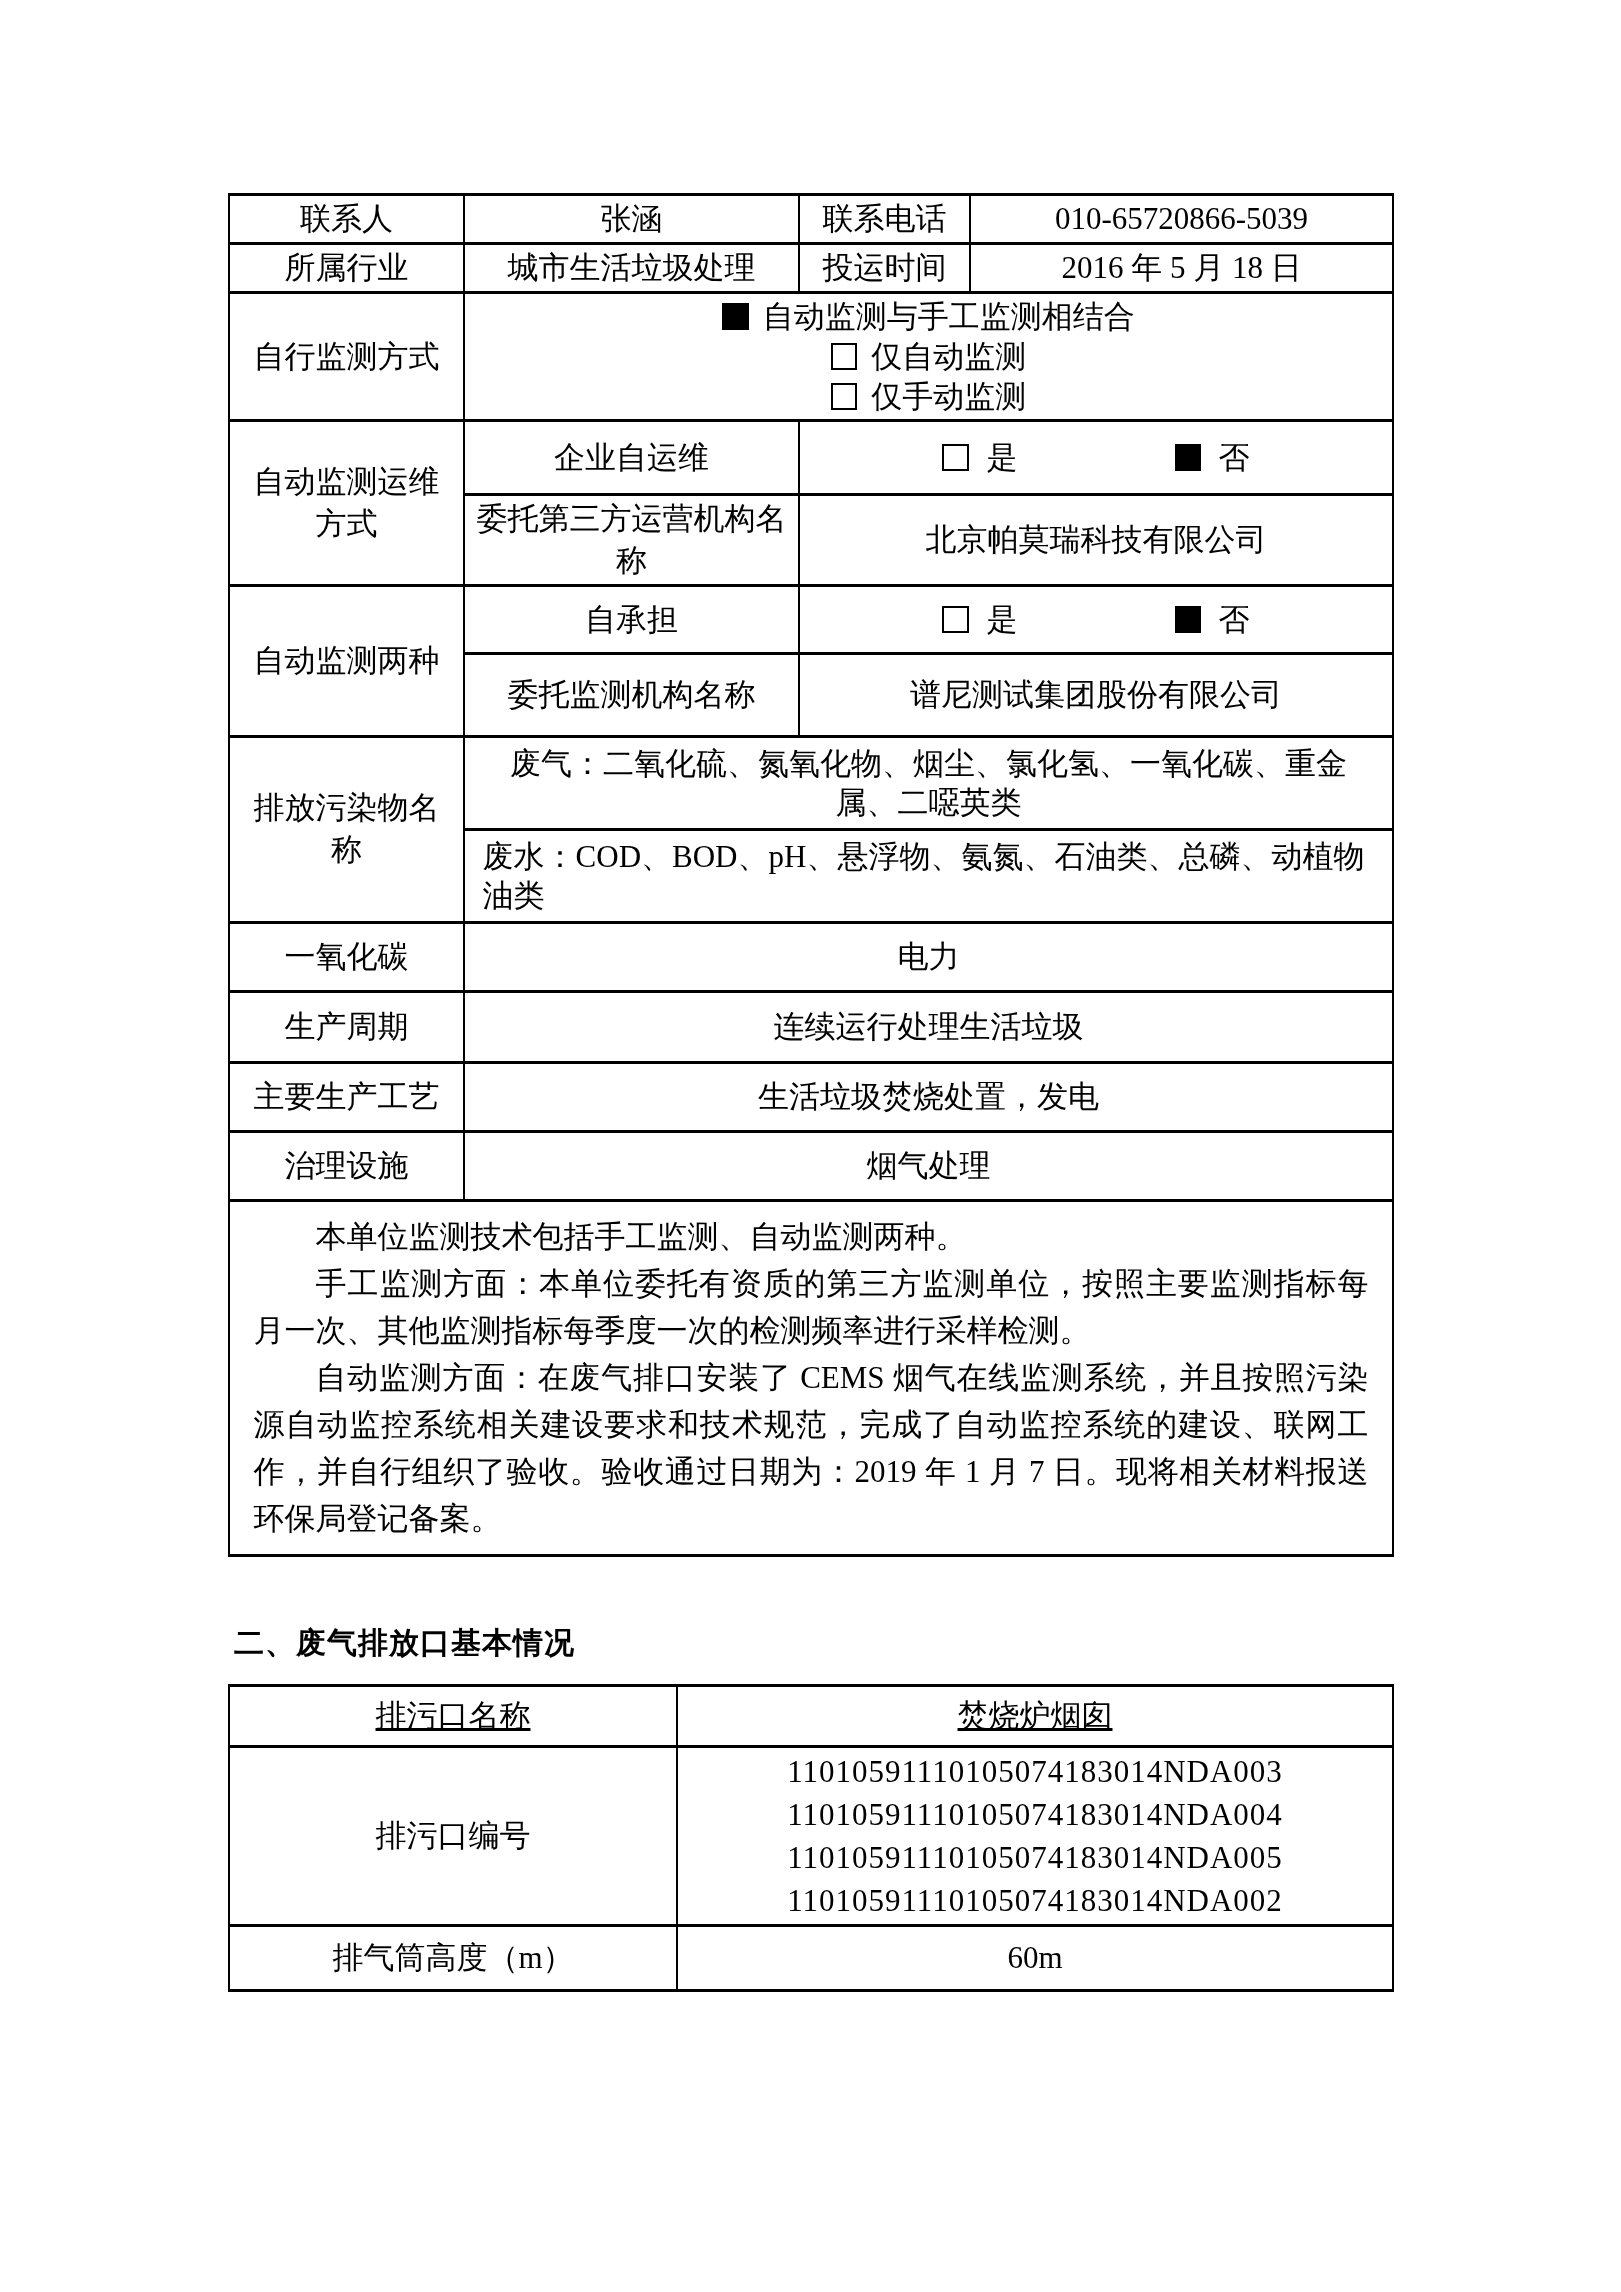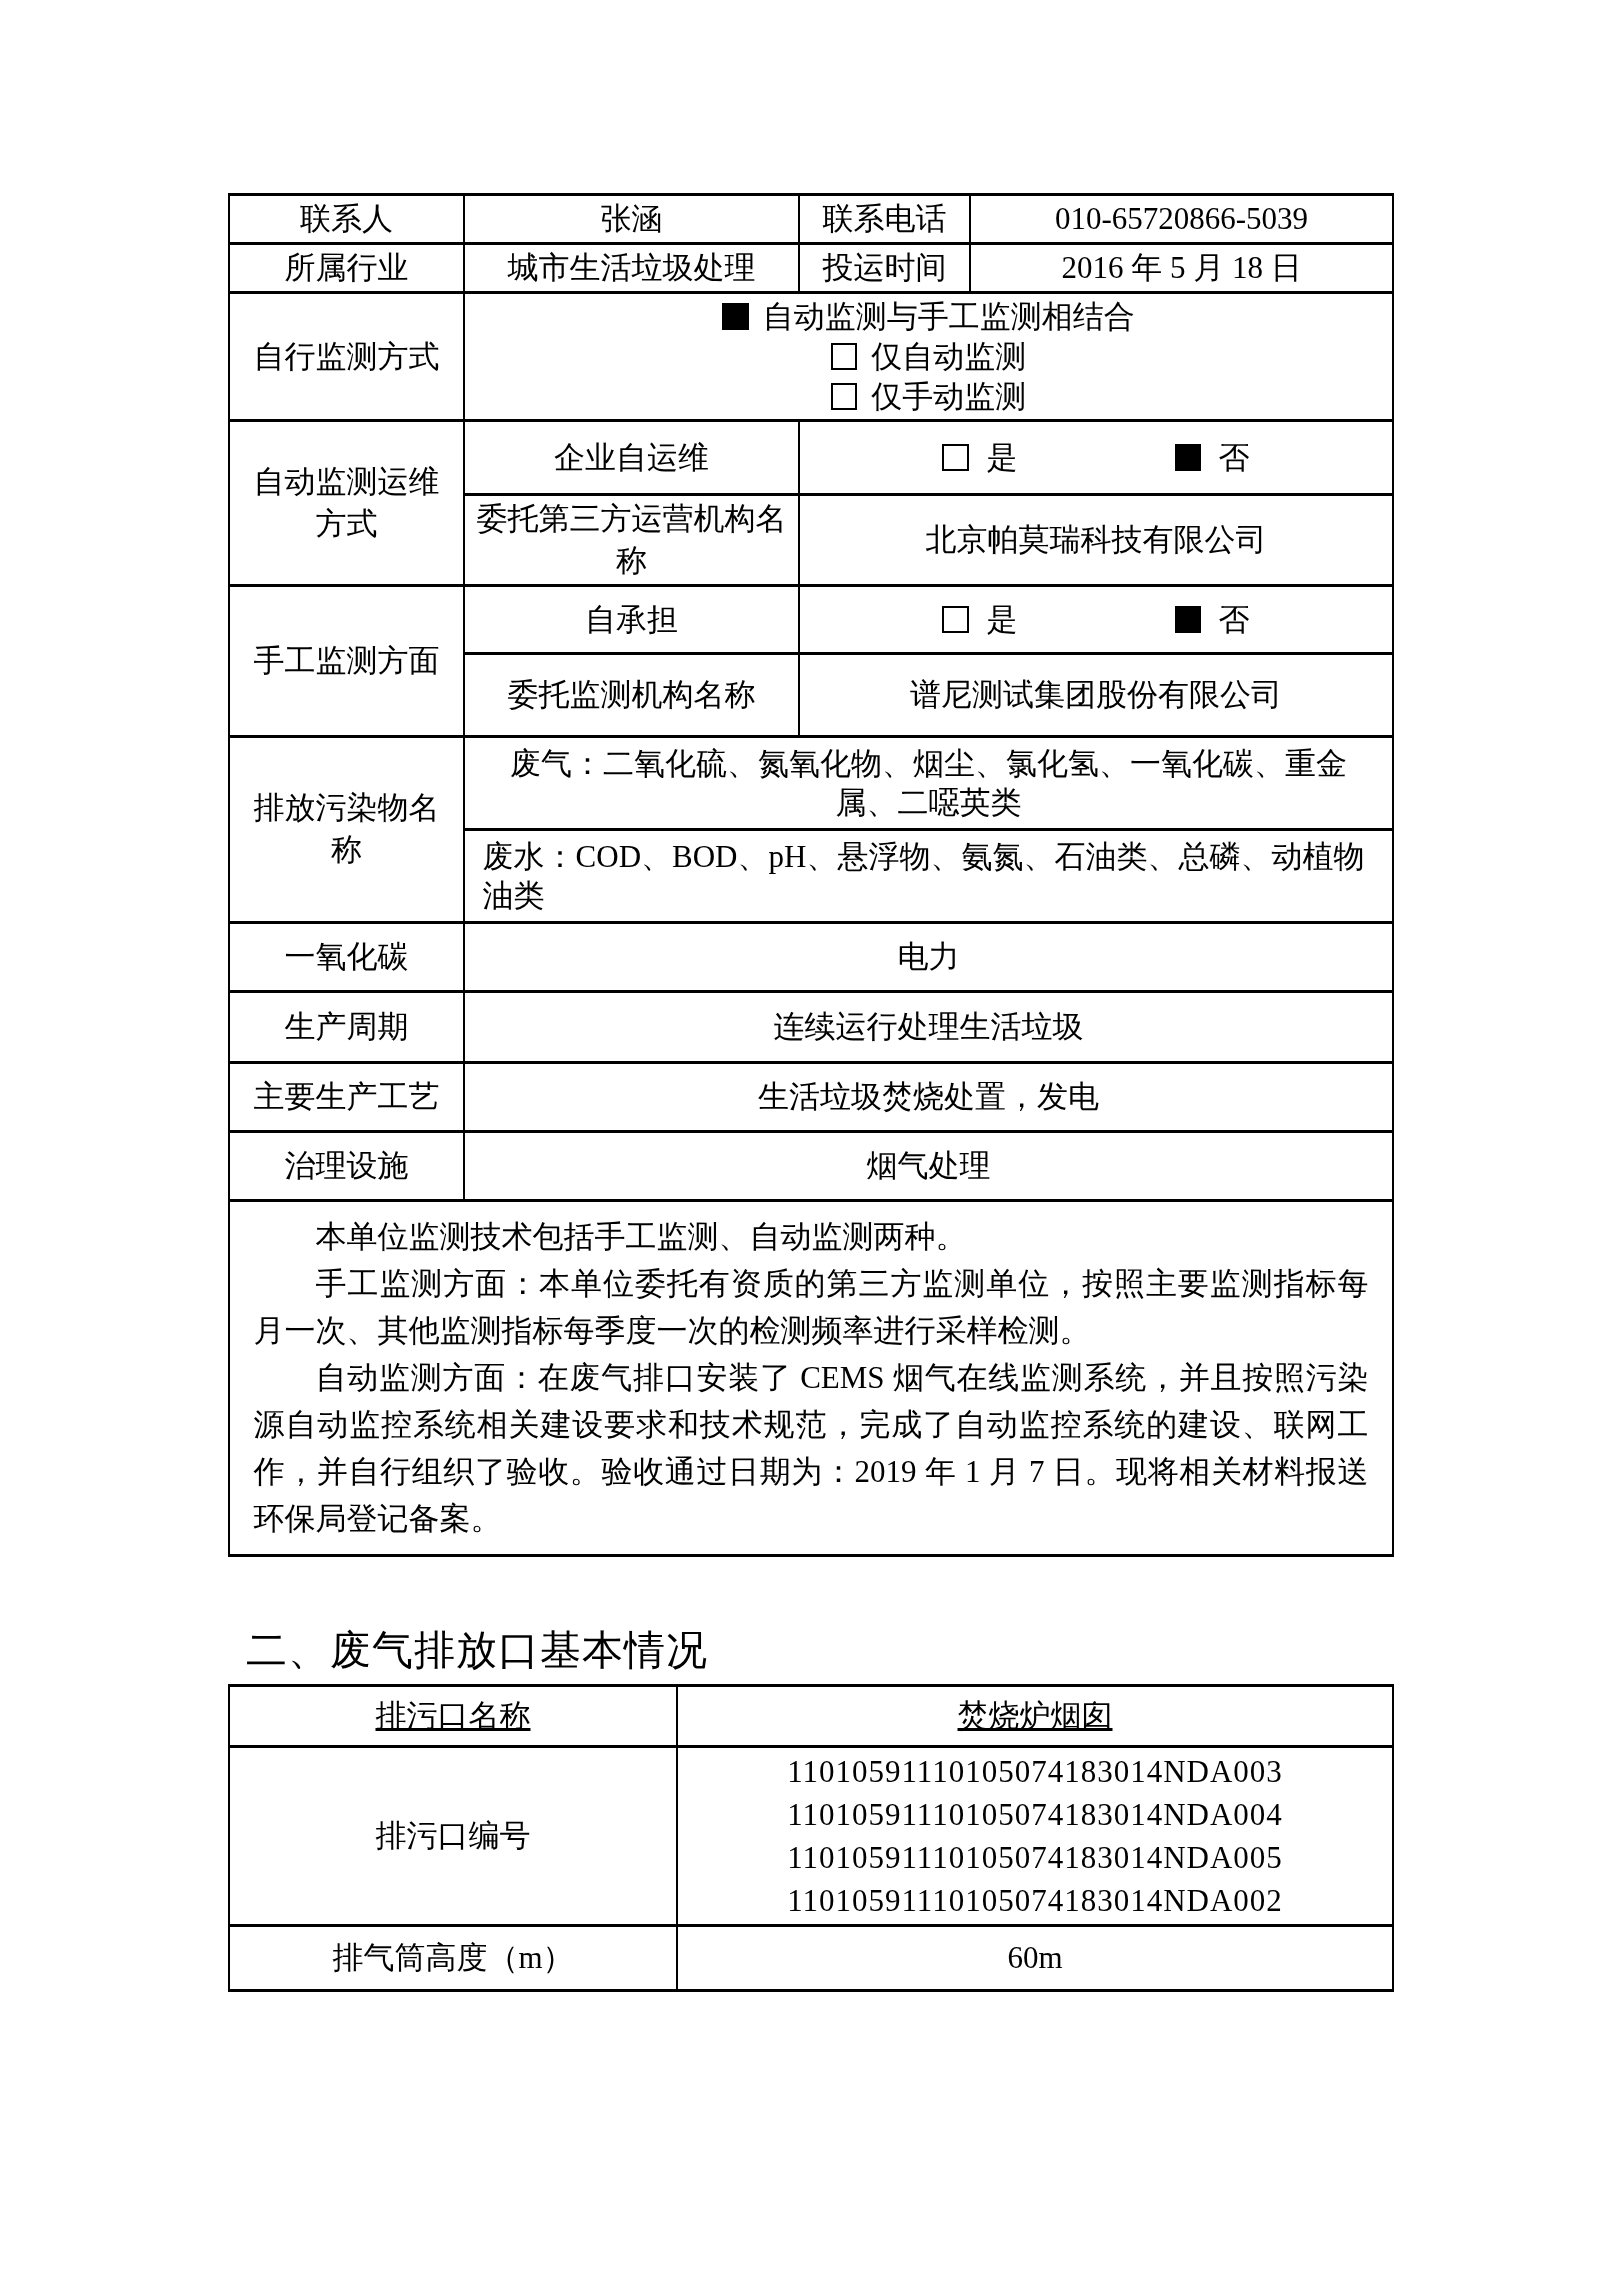--- a/index.html
+++ b/index.html
@@ -44,22 +44,22 @@
   .yesno { display:flex; justify-content:center; align-items:center; gap:157px; }
   .yn    { display:inline-flex; align-items:center; gap:17.6px; }
 
   td.gas   { text-align:center; padding:5.9px 17.6px; line-height:39px; }
   td.water { text-align:left;   padding:5.9px 17.6px; line-height:39px; }
 
   td.notes { text-align:justify; vertical-align:top; padding:11.8px 23.5px 11.8px 23.5px; line-height:47px; }
   td.notes p { text-indent:2em; }
 
   .heading {
-    position:absolute; left:246px; top:1623px;
-    font-size:41px; font-weight:normal; letter-spacing:1px;
+    position:absolute; left:234px; top:1623px;
+    font-size:30px; font-weight:bold; letter-spacing:1px;
   }
 
   .idline { line-height:43px; letter-spacing:1px; white-space:nowrap; }
 </style>
 </head>
 <body>
 
 <div class="page">
 
   <table class="tbl tbl1">
@@ -113,21 +113,21 @@
             <span>否</span>
           </span>
         </div>
       </td>
     </tr>
     <tr class="h93">
       <td>委托第三方运营机构名称</td>
       <td colspan="2">北京帕莫瑞科技有限公司</td>
     </tr>
     <tr class="h69">
-      <td rowspan="2">手工监测方面</td>
+      <td rowspan="2">自动监测两种</td>
       <td>自承担</td>
       <td colspan="2">
         <div class="yesno">
           <span class="yn">
             <span class="cb"></span>
             <span>是</span>
           </span>
           <span class="yn">
             <span class="cb checked"></span>
             <span>否</span>

